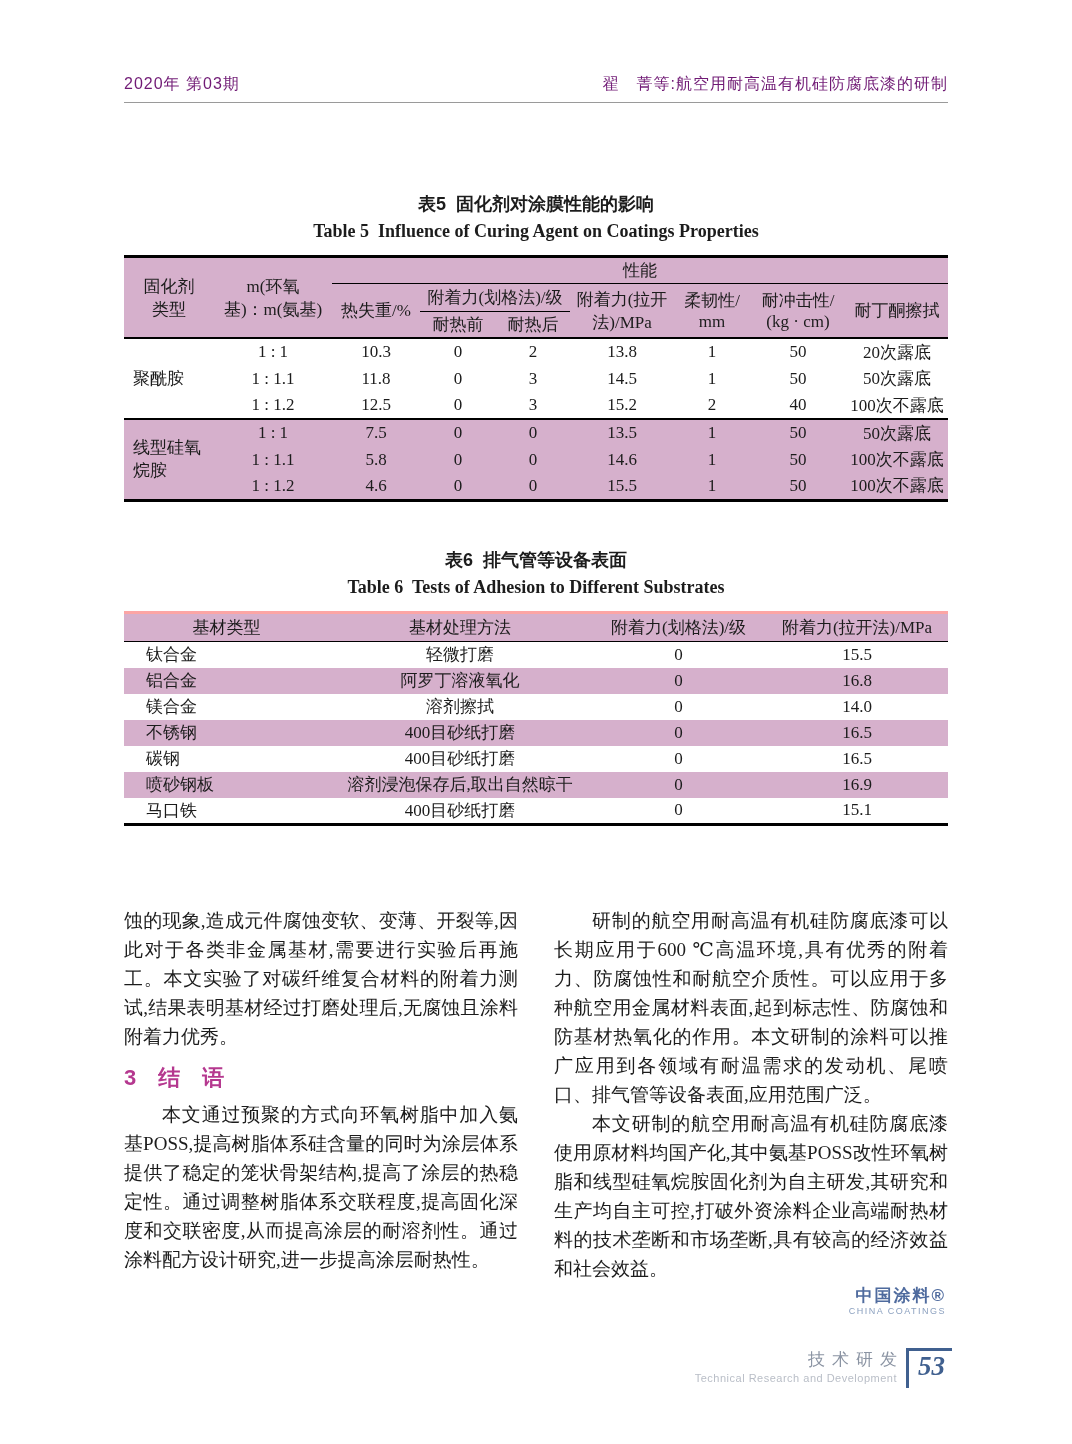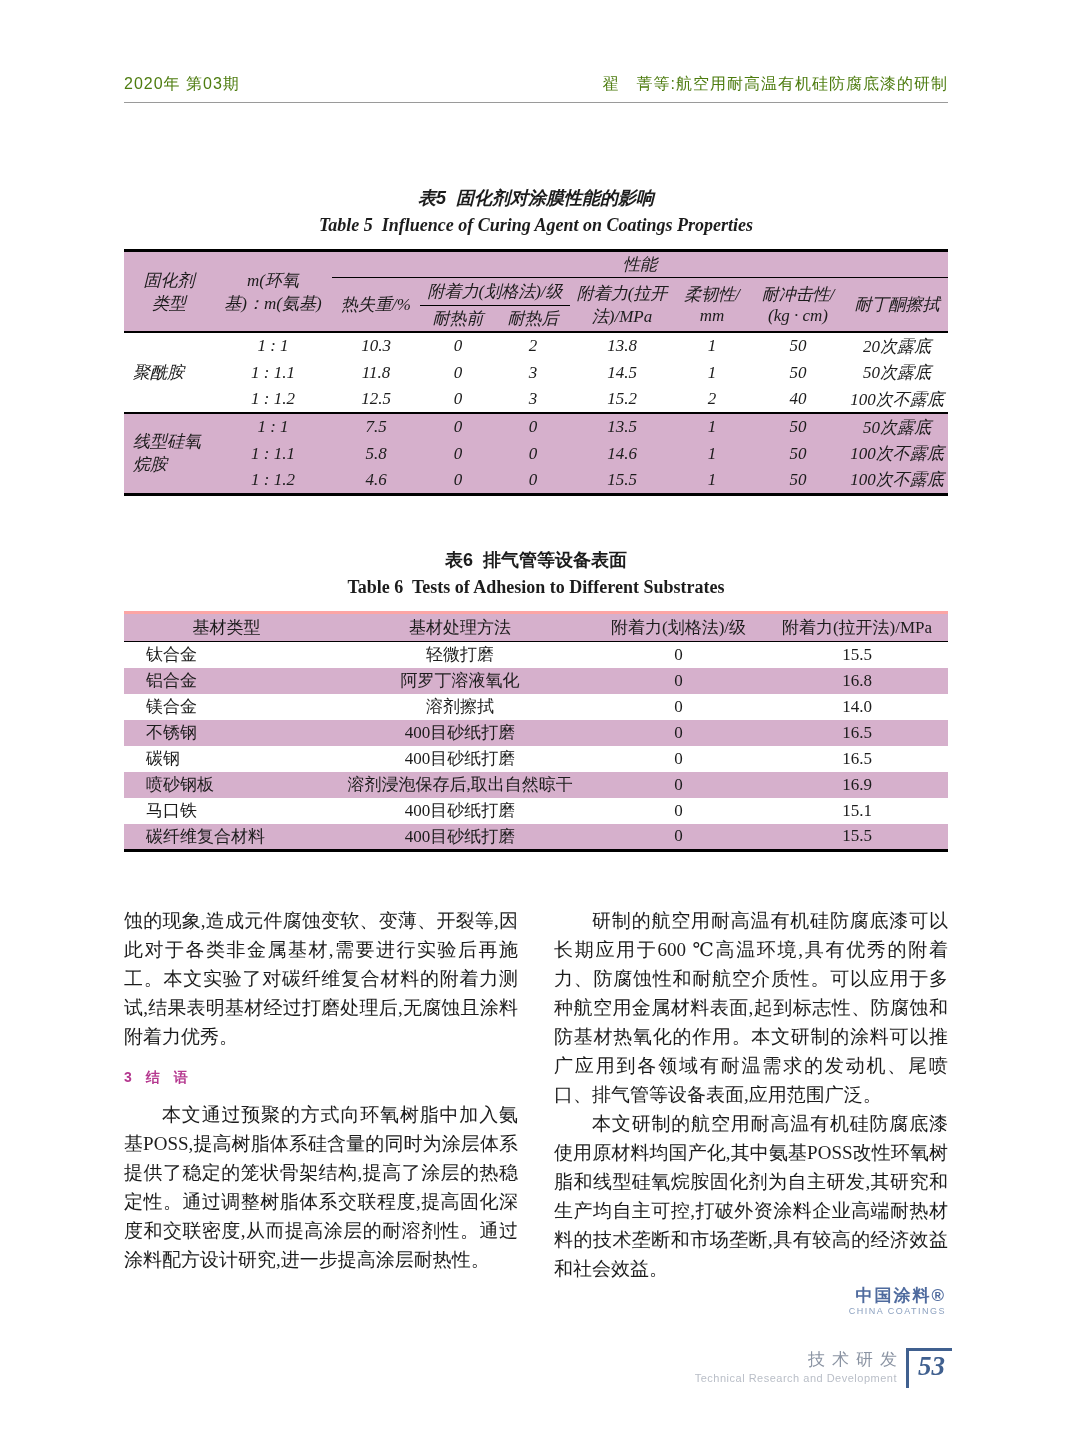--- a/index.html
+++ b/index.html
@@ -8,35 +8,35 @@
     position:relative; width:1072px; height:1444px; background:#ffffff;
     font-family:"Liberation Serif","DejaVu Serif",serif; color:#1c1c1c;
     overflow:hidden;
   }
 
   
   .runhead {
     position:absolute; top:74px; left:124px; width:824px;
     display:flex; justify-content:space-between; align-items:flex-start;
     padding-bottom:7px; border-bottom:1px solid #9a9a9a;
-    font-size:16px; color:#4d7c0f; letter-spacing:1px;
+    font-size:16px; color:#701a75; letter-spacing:1px;
     font-family:"Liberation Sans","DejaVu Sans",sans-serif;
   }
 
   
   .cap { width:824px; text-align:center; white-space:pre; }
   .cap-zh { font-family:"Liberation Sans","DejaVu Sans",sans-serif; font-weight:bold; font-size:18px; }
   .cap-en { font-weight:bold; font-size:18px; margin-top:5px; }
 
   
   table { border-collapse:collapse; table-layout:fixed; width:824px; font-size:17px; }
   th, td { font-weight:normal; text-align:center; vertical-align:middle; padding:1px 2px; }
   .pre { white-space:pre-line; }
 
-  .tbl5-wrap { position:absolute; top:186px; left:124px;font-style:italic; }
+  .tbl5-wrap { position:absolute; top:192px; left:124px; }
   .t5 { border-top:3px solid #000; border-bottom:3px solid #000; margin-top:13px; }
   .t5 thead th { background:#d6b0cc; }
   .t5 thead .perf { height:25px; border-bottom:1px solid #000; }
   .t5 thead .crosscut { border-bottom:1px solid #000; }
   .t5 thead tr:nth-child(2) th { height:28px; }
   .t5 thead tr:nth-child(3) th { height:23px; }
   .t5 tbody td { height:27px; }
   .t5 tbody tr:first-child td { border-top:2px solid #000; }
   .t5 td.type { text-align:left; padding-left:9px; }
   .t5 tbody.g2 td { background:#d6b0cc; }
@@ -50,21 +50,21 @@
 
   
   .bodycols {
     position:absolute; top:906px; left:124px; width:824px;
     display:flex; gap:36px;
   }
   .col { width:401px; font-size:19px; line-height:29px; text-align:justify; text-justify:inter-ideograph; }
   .col p.ind { text-indent:2em; }
   .sec-head {
     font-family:"Liberation Sans","DejaVu Sans",sans-serif;
-    color:#b5388f; font-size:14px; font-weight:bold;
+    color:#b5388f; font-size:22px; font-weight:bold;
     margin:12px 0 8px 0; white-space:pre;
   }
   .brandlogo { text-align:right; margin-top:4px; padding-right:2px;
     font-family:"Liberation Sans","DejaVu Sans",sans-serif; }
   .brandlogo .zh { color:#4f6b9e; font-weight:bold; font-size:17px; letter-spacing:2px; line-height:18px; }
   .brandlogo .en { color:#8ba0bf; font-size:9px; letter-spacing:1.5px; line-height:12px; }
 
   
   .pagefoot {
     position:absolute; top:1348px; right:120px;
@@ -256,26 +256,20 @@
           <td>溶剂浸泡保存后,取出自然晾干</td>
           <td>0</td>
           <td>16.9</td>
         </tr>
         <tr>
           <td>马口铁</td>
           <td>400目砂纸打磨</td>
           <td>0</td>
           <td>15.1</td>
         </tr>
-        <tr>
-          <td>碳纤维复合材料</td>
-          <td>400目砂纸打磨</td>
-          <td>0</td>
-          <td>15.5</td>
-        </tr>
       </tbody>
     </table>
   </div>
 
   <div class="bodycols">
     <div class="col">
       <p>蚀的现象,造成元件腐蚀变软、变薄、开裂等,因此对于各类非金属基材,需要进行实验后再施工。本文实验了对碳纤维复合材料的附着力测试,结果表明基材经过打磨处理后,无腐蚀且涂料附着力优秀。</p>
       <div class="sec-head">3　结　语</div>
       <p class="ind">本文通过预聚的方式向环氧树脂中加入氨基POSS,提高树脂体系硅含量的同时为涂层体系提供了稳定的笼状骨架结构,提高了涂层的热稳定性。通过调整树脂体系交联程度,提高固化深度和交联密度,从而提高涂层的耐溶剂性。通过涂料配方设计研究,进一步提高涂层耐热性。</p>
     </div>

